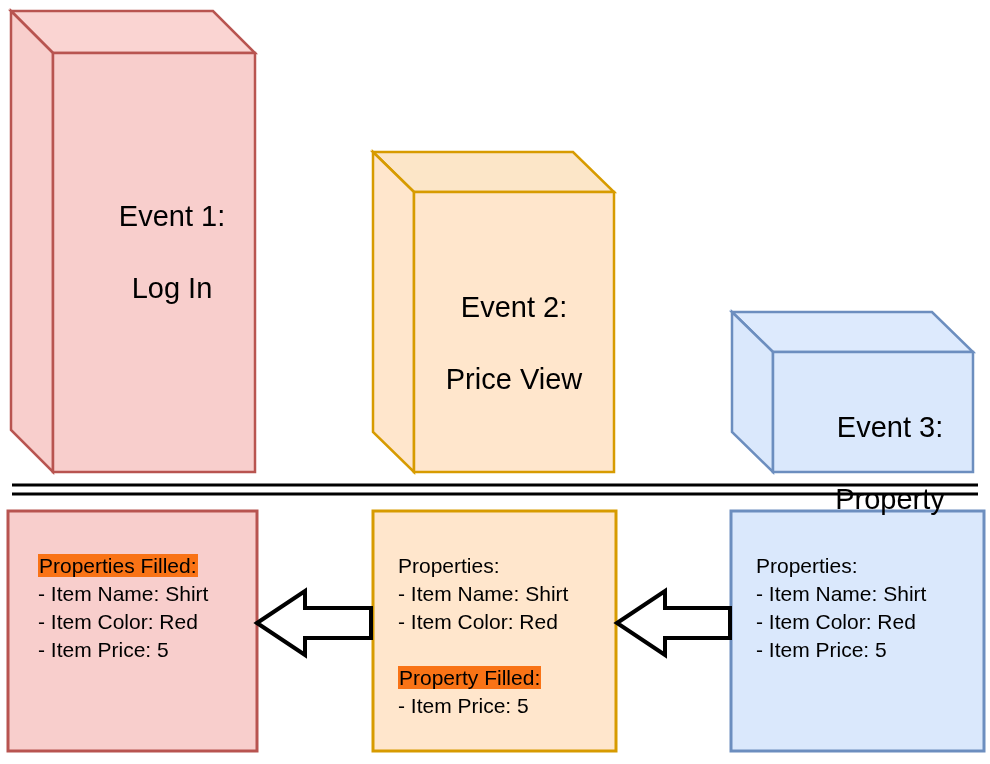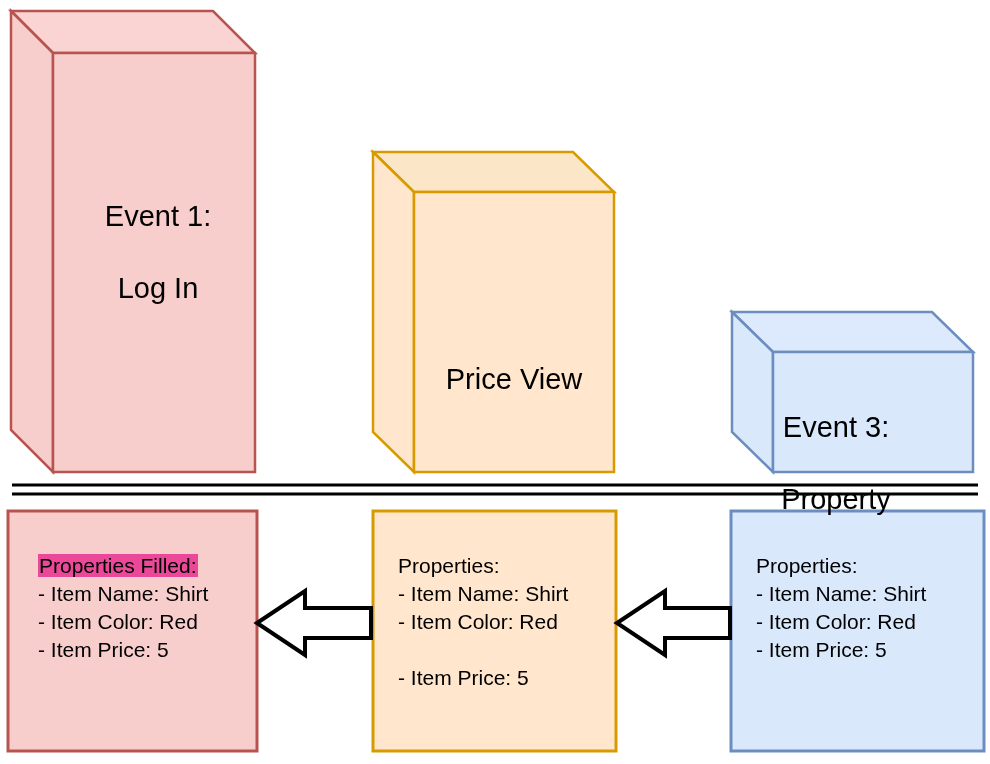--- a/index.html
+++ b/index.html
@@ -33,21 +33,21 @@
     pointer-events: none;
   }
   .prop-box-text {
     position: absolute;
     color: #000000;
     font-size: 21px;
     line-height: 28px;
     font-family: "Liberation Sans", sans-serif;
   }
   .hl {
-    background: #ec4899;
+    background: #f97316;
     padding: 0 1px;
   }
   .spacer-line {
     display: block;
     height: 28px;
   }
 </style>
 </head>
 <body>
 
@@ -77,47 +77,48 @@
   </g>
 
   <rect x="8" y="511" width="249" height="240" fill="#F8CECC" stroke="#B85450" stroke-width="3"></rect>
   <rect x="373" y="511" width="243" height="240" fill="#FFE6CC" stroke="#D79B00" stroke-width="3"></rect>
   <rect x="731" y="511" width="253" height="240" fill="#DAE8FC" stroke="#6C8EBF" stroke-width="3"></rect>
 
   <polygon points="257,623 305,591 305,608 371,608 371,638 305,638 305,655" fill="#FFFFFF" stroke="#000000" stroke-width="4" stroke-linejoin="miter"></polygon>
   <polygon points="617,623 665,591 665,608 730,608 730,638 665,638 665,655" fill="#FFFFFF" stroke="#000000" stroke-width="4" stroke-linejoin="miter"></polygon>
 </svg>
 
-<div class="cube-label" style="left:57px; top:162px; width:202px;">
+<div class="cube-label" style="left:71px; top:162px; width:202px;">
   <span>Event 1:</span><br>
   <span>Log In</span>
 </div>
 
 <div class="cube-label" style="left:414px; top:253px; width:200px;">
-  <br>
+  <span>Event 2:</span><br>
   <span>Price View</span>
 </div>
 
-<div class="cube-label" style="left:736px; top:373px; width:200px;">
+<div class="cube-label" style="left:790px; top:373px; width:200px;">
   <span>Event 3:</span><br>
   <span>Property</span>
 </div>
 
 <div class="prop-box-text" style="left:38px; top:552px; width:218px;">
   <div><span class="hl">Properties Filled:</span></div>
   <div>- Item Name: Shirt</div>
   <div>- Item Color: Red</div>
   <div>- Item Price: 5</div>
 </div>
 
 <div class="prop-box-text" style="left:398px; top:552px; width:212px;">
   <div>Properties:</div>
   <div>- Item Name: Shirt</div>
   <div>- Item Color: Red</div>
   <div class="spacer-line"></div>
+  <div><span class="hl">Property Filled:</span></div>
   <div>- Item Price: 5</div>
 </div>
 
 <div class="prop-box-text" style="left:756px; top:552px; width:222px;">
   <div>Properties:</div>
   <div>- Item Name: Shirt</div>
   <div>- Item Color: Red</div>
   <div>- Item Price: 5</div>
 </div>
 

